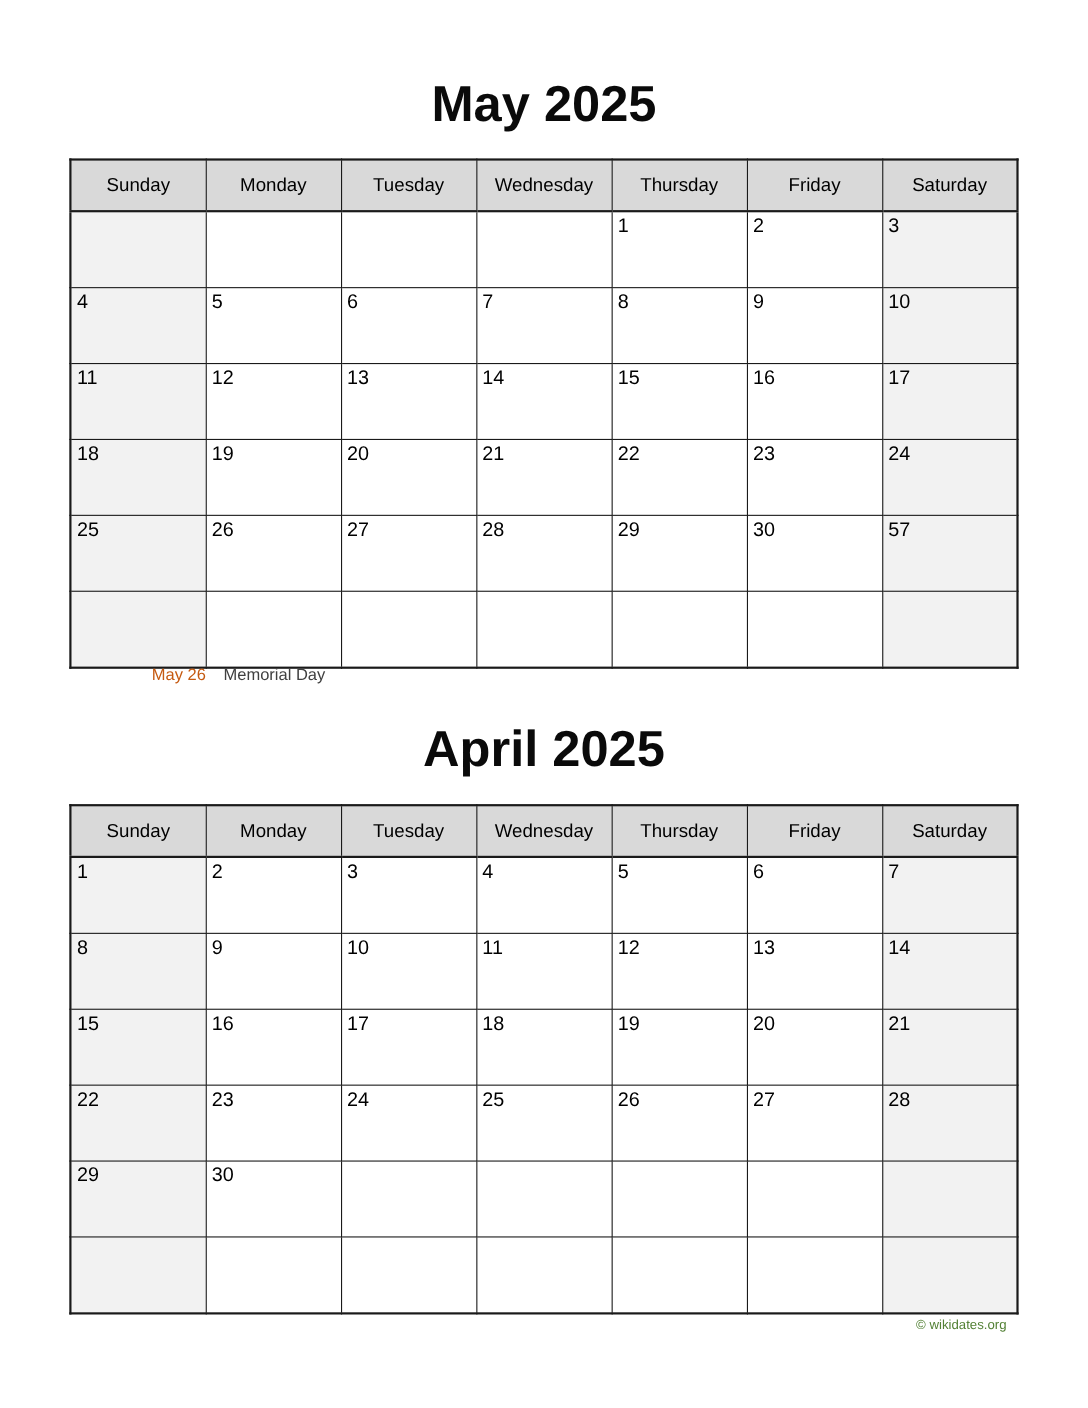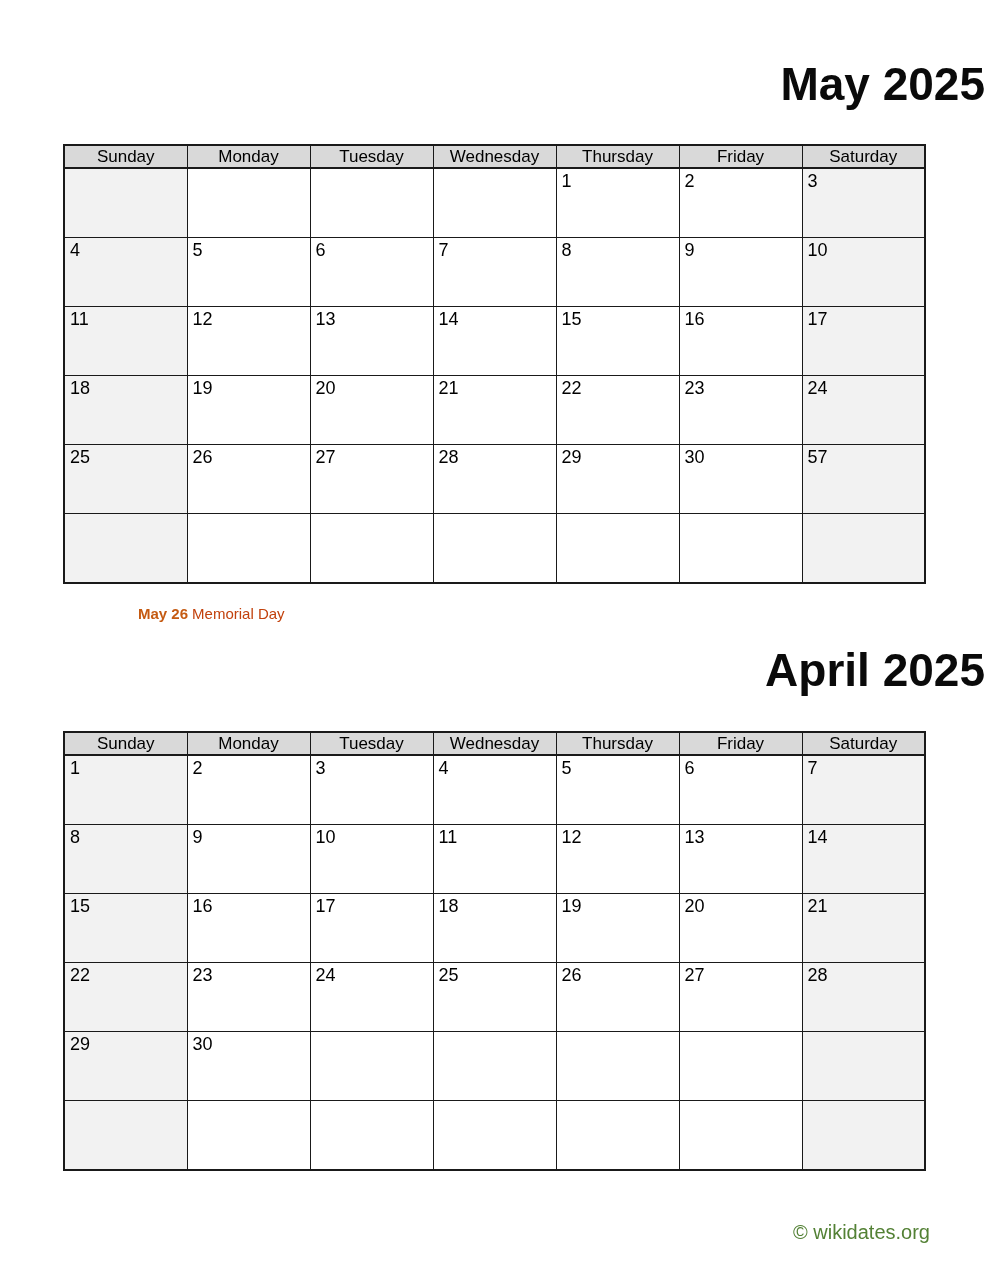--- a/index.html
+++ b/index.html
@@ -6,22 +6,22 @@
   body {
     width: 989px; height: 1280px;
     background: #ffffff;
     position: relative;
     font-family: "Liberation Sans", sans-serif;
     color: #000;
     overflow: hidden;
   }
   .month-title {
     position: absolute; left: 0; right: 0;
-    margin: 4px;
-    text-align: right;
+    margin: 14px;
+    text-align: center;
     font-size: 46px;
     line-height: 60px;
     font-weight: 700;
     color: #0a0a0a;
   }
   #may-title  { top: 50px; }
   #june-title { top: 636px; }
 
   table.cal {
     position: absolute; left: 63px;
@@ -33,21 +33,21 @@
   #may-table  { top: 144px; }
   #june-table { top: 731px; }
 
   table.cal th {
     background: var(--header-bg, #d9d9d9);
     border: 1.5px solid var(--border-color, #1a1a1a);
     border-bottom-width: 2px;
     font-weight: 400;
     font-size: 17px;
     height: 21px;
-    padding: 0;
+    padding: 12px;
     text-align: center;
     vertical-align: middle;
   }
   table.cal td {
     border: 1.5px solid var(--border-color, #1a1a1a);
     height: 67px;
     vertical-align: top;
     text-align: left;
     font-size: 18px;
     line-height: 22px;
@@ -58,34 +58,33 @@
 
   .notes {
     position: absolute;
     left: 138px; top: 604px;
     font-size: 15px;
     line-height: 19px;
     white-space: nowrap;
   }
   .note-date {
     color: var(--holiday-color, #c55a11);
-    font-weight: 700;
-    margin-right: 4px;
-  }
-  .note-label { color: #c2410c; }
+    font-weight: 400;
+    margin-right: 16px;
+  }
+  .note-label { color: #404040; }
 
   .footer {
     position: absolute;
-    top: 1194px; right: 59px;
-    font-size: 20px;
+    top: 1194px; right: 74px;
+    font-size: 12px;
     line-height: 20px;
     color: var(--footer-color, #538135);
     text-decoration: none;
     cursor: pointer;
-    margin-top: 28px;
   }
 </style>
 </head>
 <body style="--header-bg: #d9d9d9; --weekend-bg: #f2f2f2; --border-color: #1a1a1a; --holiday-color: #c55a11; --footer-color: #538135;">
 
 <h1 id="may-title" class="month-title">May 2025</h1>
 
 <table id="may-table" class="cal">
     <thead>
       <tr>

